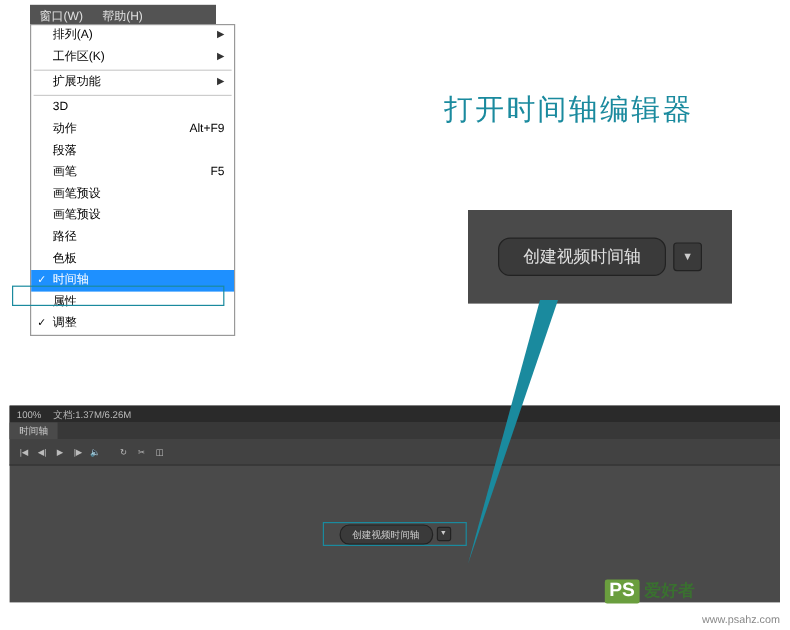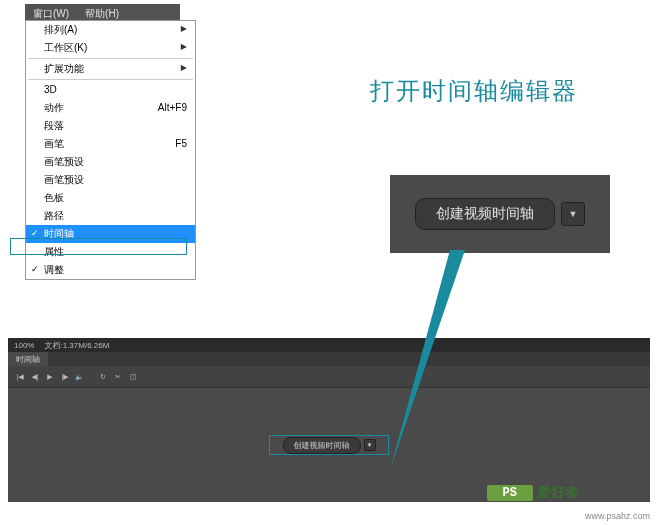--- a/index.html
+++ b/index.html
@@ -31,21 +31,21 @@
     .ctrl-icon { width: 12px; height: 12px; color: #bbb; font-size: 7px; display: flex; align-items: center; justify-content: center; }
     .timeline-body { height: 114px; display: flex; align-items: center; justify-content: center; position: relative; }
     .small-button-wrap { display: flex; gap: 3px; align-items: center; }
     .small-button { background: #3a3a3a; border: 1px solid #222; border-radius: 8px; padding: 2px 10px; color: #ccc; font-size: 8px; }
     .small-dropdown { width: 12px; height: 12px; background: #3a3a3a; border: 1px solid #222; border-radius: 2px; display: flex; align-items: center; justify-content: center; color: #ccc; font-size: 6px; }
     .small-highlight { position: absolute; border: 1.5px solid #1a8a9e; width: 120px; height: 20px; }
     
     .connector { position: absolute; z-index: 6; pointer-events: none; }
     
     .watermark { position: absolute; bottom: 4px; right: 8px; display: flex; align-items: center; gap: 4px; font-size: 10px; z-index: 20; }
-    .watermark .ps { background: #6a9e3e; color: #fff; padding: 1px 16px; font-weight: bold; border-radius: 2px; font-size: 12px; font-family: Liberation Mono, monospace; }
+    .watermark .ps { background: #6a9e3e; color: #fff; padding: 1px 4px; font-weight: bold; border-radius: 2px; font-size: 16px; }
     .watermark .txt { color: #3a7030; font-weight: bold; font-size: 14px; }
     .watermark .url { color: #888; font-size: 9px; margin-left: 2px; margin-top: 46px; }
   </style>
 </head>
 <body>
 
 <div class="menubar">
   <div class="menubar-item">窗口(W)</div>
   <div class="menubar-item">帮助(H)</div>
 </div>
@@ -79,24 +79,24 @@
       <span>画笔</span>
       <span>F5</span>
     </div>
   <div class="menu-item">
       <span>画笔预设</span>
     </div>
   <div class="menu-item">
       <span>画笔预设</span>
     </div>
   <div class="menu-item">
-      <span>色板</span>
+      <span>路径</span>
     </div>
   <div class="menu-item">
-      <span>路径</span>
+      <span>色板</span>
     </div>
   <div class="menu-item selected">
       <span class="check">✓</span>
       <span>时间轴</span>
     </div>
   <div class="menu-item">
       <span>属性</span>
     </div>
   <div class="menu-item">
       <span class="check">✓</span>

